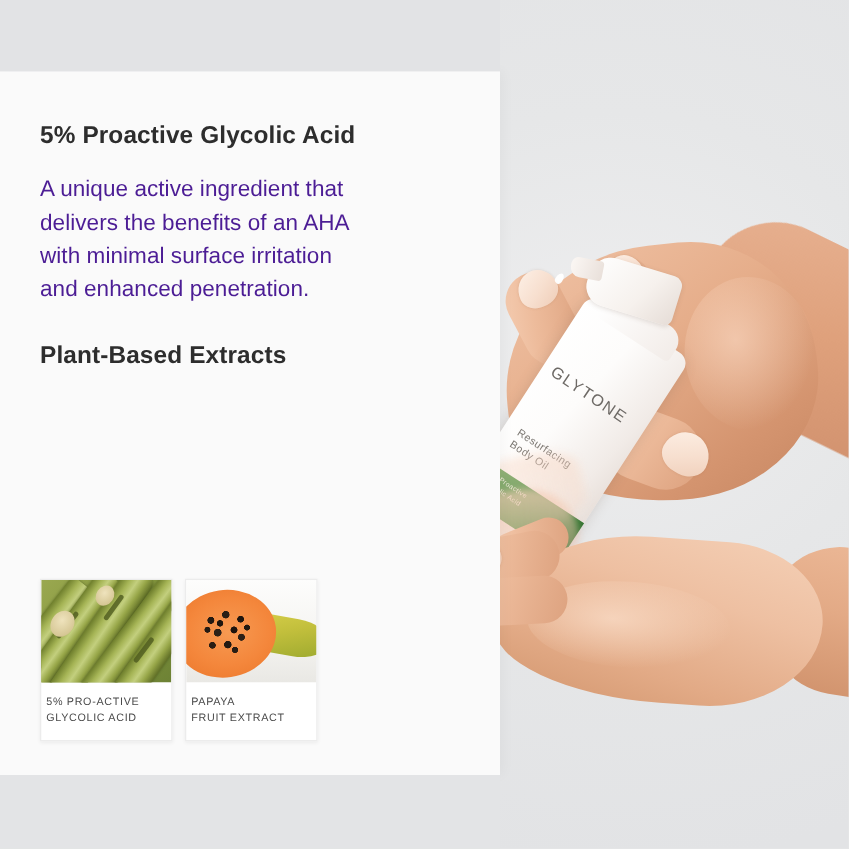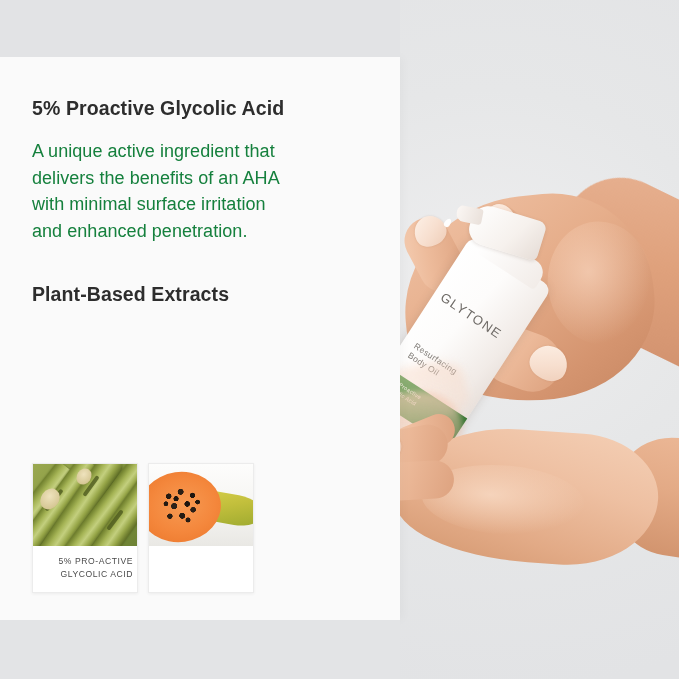--- a/index.html
+++ b/index.html
@@ -311,28 +311,28 @@
     font-size: 19.5px;
     font-weight: bold;
     color: #2d2d2d;
     letter-spacing: .1px;
     line-height: 1.25;
   }
 
   .block-body {
     font-size: 18px;
     font-weight: normal;
-    color: #15803d;
+    color: #4c1d95;
     line-height: 1.47;
     letter-spacing: .05px;
     margin-top: 18px;
     white-space: pre-line;
   }
 
-  .block-2 { margin-top: 38px; }
+  .block-2 { margin-top: 28px; }
 
   
   .cards {
     position: absolute;
     left: 32px;
     top: 406px;
     display: flex;
     gap: 10px;
   }
 
@@ -348,21 +348,21 @@
   .card-img {
     width: 100%;
     height: 82px;
     position: relative;
     overflow: hidden;
   }
 
   .card-caption {
     flex: 1;
     padding: 9px 4px 11px;
-    text-align: right;
+    text-align: left;
     font-size: 8.6px;
     line-height: 1.5;
     letter-spacing: .55px;
     color: #4a4a4a;
     white-space: pre-line;
   }
 
   
   .art-cane {
     position: absolute;
@@ -558,20 +558,22 @@
 
 
       <div class="card">
         <div class="card-img">
           <div class="art-papaya">
             <div class="papaya-skin"></div>
             <div class="papaya-half"></div>
             <div class="papaya-seeds"></div>
           </div>
         </div>
+        <div class="card-caption">PAPAYA
+FRUIT EXTRACT</div>
       </div>
 
     </div>
   </div>
 
   <div class="bottom-band"></div>
 
 </div>
 
 </body></html>

